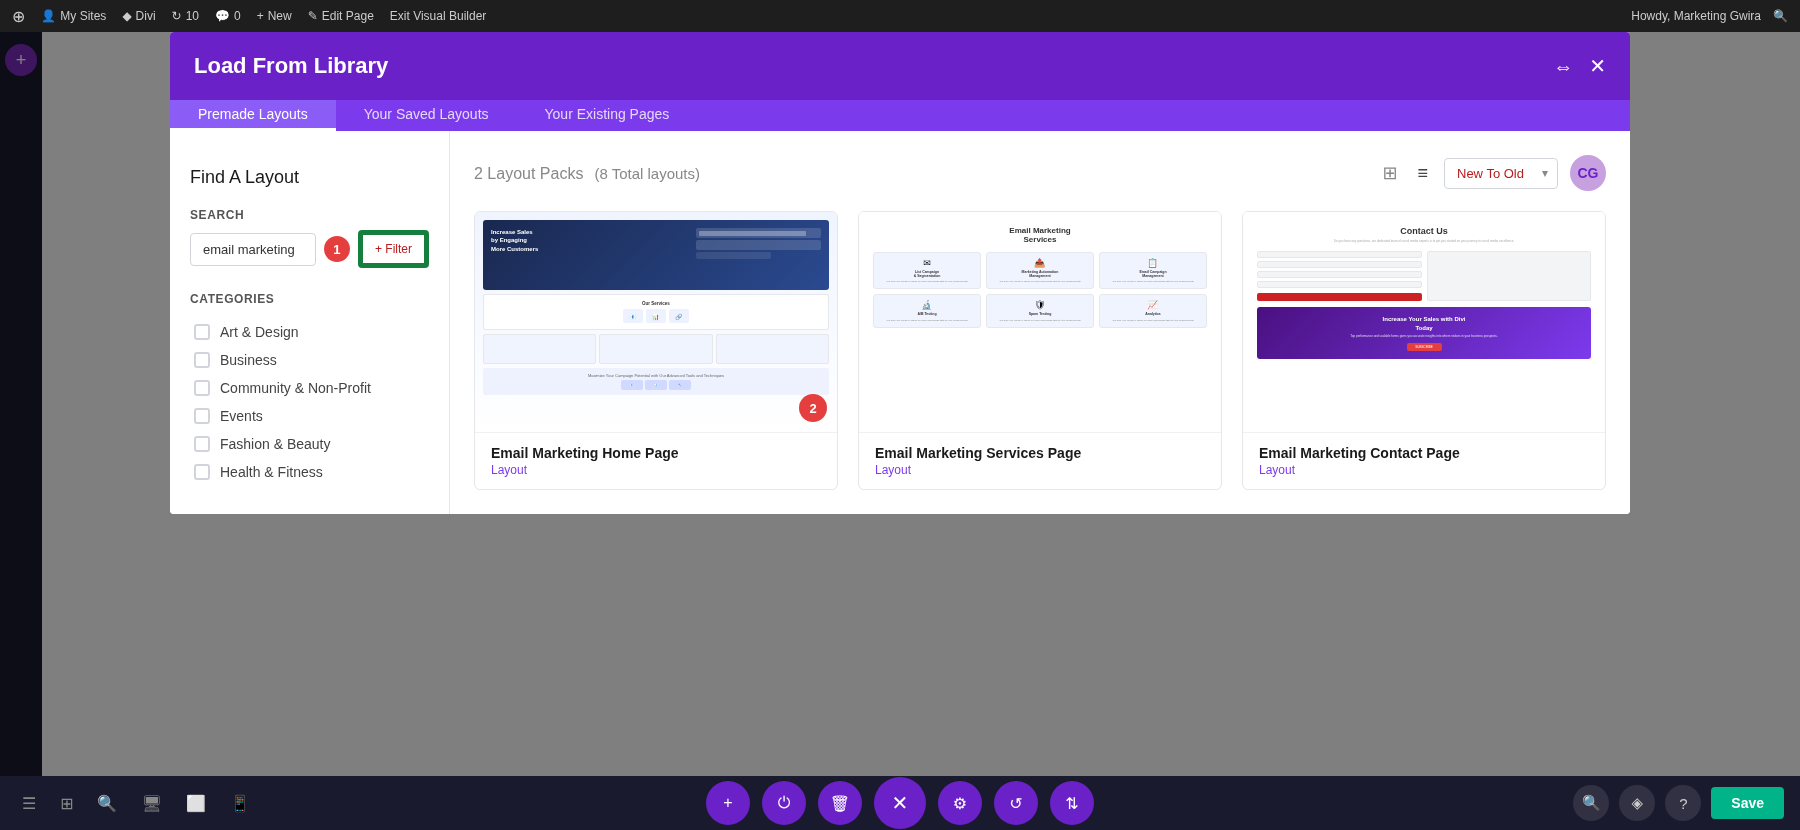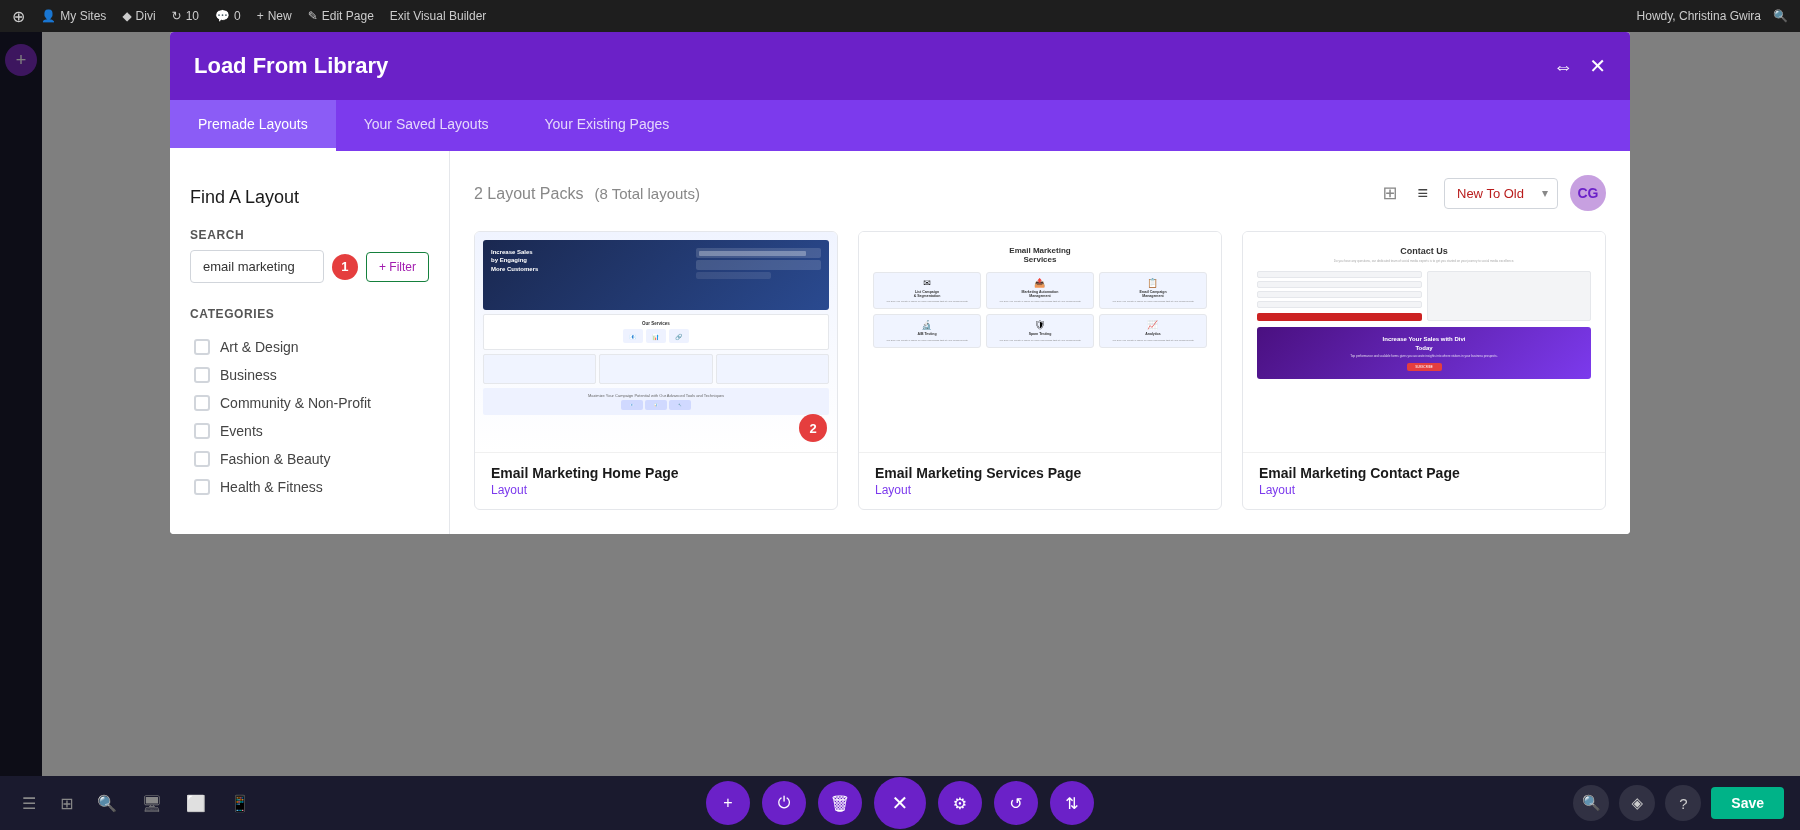--- a/index.html
+++ b/index.html
@@ -114,21 +114,21 @@
       font-size: 20px;
     }
 
     
     .modal-tabs {
       background: #7c3aed;
       display: flex;
       flex-shrink: 0;
     }
     .modal-tab {
-      padding: 16px 28px;
+      padding: 6px 28px;
       color: rgba(255,255,255,0.8);
       font-size: 14px;
       font-weight: 500;
       cursor: pointer;
       border-bottom: 3px solid transparent;
     }
     .modal-tab.active {
       background: #8b5cf6;
       color: #fff;
       border-bottom: 3px solid #fff;
@@ -189,25 +189,25 @@
       background: #e53e3e;
       border-radius: 50%;
       color: #fff;
       font-size: 13px;
       font-weight: 700;
       display: flex; align-items: center; justify-content: center;
       flex-shrink: 0;
     }
     .filter-btn {
       padding: 7px 12px;
-      border: 1px solid #15803d;
+      border: 5px solid #15803d;
       background: #fff;
       border-radius: 4px;
       font-size: 12px;
-      color: #a21caf;
+      color: #b91c1c;
       cursor: pointer;
       white-space: nowrap;
     }
     .categories-label {
       font-size: 12px;
       font-weight: 600;
       color: #555;
       text-transform: uppercase;
       letter-spacing: 0.05em;
       margin-bottom: 12px;
@@ -454,21 +454,21 @@
   </span>
   <span class="admin-bar-item">
     <span>✎</span>
     <span>Edit Page</span>
   </span>
   <span class="admin-bar-item">
     <span>Exit Visual Builder</span>
   </span>
   <div class="admin-bar-right">
     <span class="admin-bar-item">
-      <span>Howdy, Christina Gwira</span>
+      <span>Howdy, Marketing Gwira</span>
     </span>
     <span class="admin-bar-item">🔍</span>
   </div>
 </div>
 
 <div class="page-bg"></div>
 
 <div class="left-sidebar">
   <div class="sidebar-plus">+</div>
 </div>

